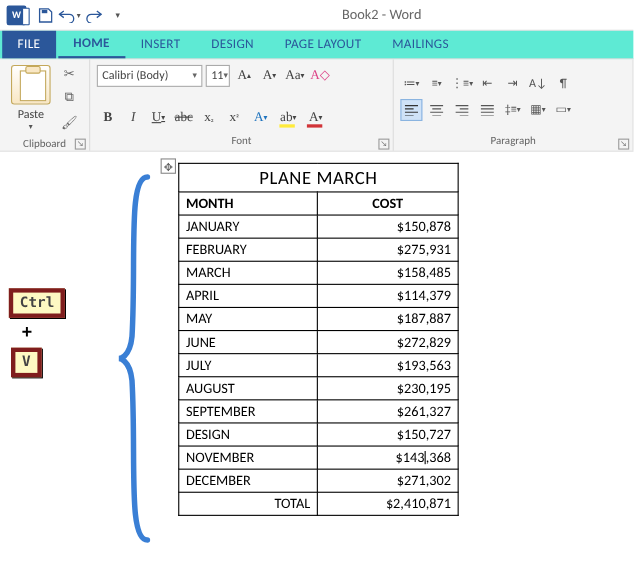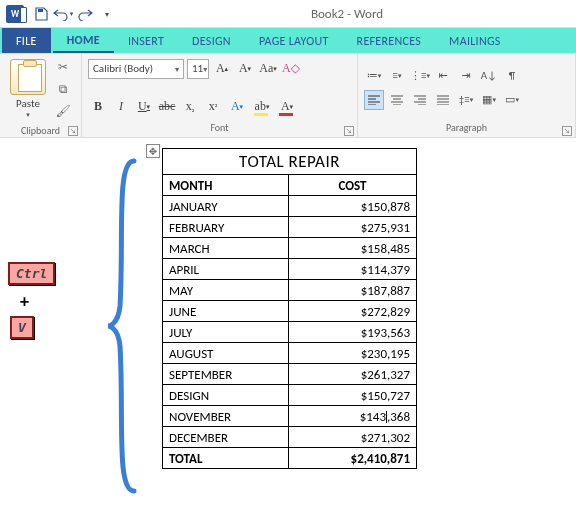--- a/index.html
+++ b/index.html
@@ -55,36 +55,36 @@
 
   
   .para-rows { display:flex; flex-direction:column; gap:4px; }
   .pi { width:20px; height:20px; display:flex; align-items:center; justify-content:center; color:#555; cursor:pointer; font-size:11px;}
   .pi.active{background:#cfe2f7; border:1px solid #8ab4e0;}
 
   
   .doc-area { position: relative; height: calc(518px - 28px - 26px - 84px); background: #fff; }
 
   
-  .keycap { position:absolute; background:#fca5a5; border:2px solid #7f1d1d; padding:2px 6px; font-family: monospace; font-size:13px; font-weight:bold; box-shadow:1px 1px 0 #000;font-style:italic;}
+  .keycap { position:absolute; background:#fef9c3; border:4px solid #7f1d1d; padding:2px 6px; font-family: monospace; font-size:13px; font-weight:bold; box-shadow:1px 1px 0 #000;}
   .plus { position:absolute; font-size:18px; font-weight:bold; color:#000;}
 
   
   .brace { position:absolute; left:104px; top:18px; }
 
   
   .tbl-wrap { position:absolute; left:162px; top:10px; }
   .move-handle { position:absolute; left:-16px; top:-4px; width:14px; height:14px; border:1px solid #888; display:flex; align-items:center; justify-content:center; font-size:10px; color:#666; cursor:move; background:#fff;}
   table { border-collapse: collapse; }
   td, th { border:1px solid #000; padding:2px 6px; font-size:13px; font-family: Calibri, sans-serif; color:#000; height:21px; }
   .title-cell { text-align:center; font-size:17px; font-weight:500; letter-spacing:0.5px;}
   .hdr { font-weight:bold; }
   .month-col { width:126px; }
   .cost-col { width:128px; text-align:right; }
-  .total-row td { font-weight:bold; }
+  .total-row td { font-weight:normal;text-align:right; }
 
   .caret { display:inline-block; width:1px; height:12px; background:#000; vertical-align:middle; margin:0 0px;}
 
   svg { display:block; }
 </style>
 </head>
 <body>
 
 <div class="qat">
   <div class="app-icon">W</div>
@@ -108,21 +108,20 @@
   <div class="qbtn" style="font-size:8px;color:#555;">▾</div>
   <div class="title">Book2 - Word</div>
 </div>
 
 <div class="tabs">
   <div class="tab file">FILE</div>
   <div class="tab active">HOME</div>
   <div class="tab">INSERT</div>
   <div class="tab">DESIGN</div>
   <div class="tab">PAGE LAYOUT</div>
-  <div class="tab">REFERENCES</div>
   <div class="tab">MAILINGS</div>
 </div>
 
 <div class="ribbon">
 
   <div class="group" style="width:82px">
     <div class="content">
       <div class="clip-col">
         <div class="paste-big"></div>
         <div class="clip-lbl">Paste</div>
@@ -234,21 +233,21 @@
 
   <svg class="brace" width="40" height="340">
     <path d="M30 5 C 12 5, 20 80, 16 150 C 14 170, 4 170, 4 170 C 4 170, 14 170, 16 190 C 20 260, 12 335, 30 335" fill="none" stroke="#3a7fd5" stroke-width="5" stroke-linecap="round"></path>
   </svg>
 
   <div class="tbl-wrap">
     <div class="move-handle">✥</div>
     <table>
       <tbody>
           <tr>
-            <td colspan="2" class="title-cell">TOTAL REPAIR</td>
+            <td colspan="2" class="title-cell">PLANE MARCH</td>
           </tr>
       <tr>
         <td class="hdr month-col">MONTH</td>
         <td class="hdr cost-col" style="text-align:center">COST</td>
       </tr>
       </tbody>
         <tbody id="tbody">
           <tr>
             <td class="month-col">JANUARY</td>
             <td class="cost-col">$150,878</td>

